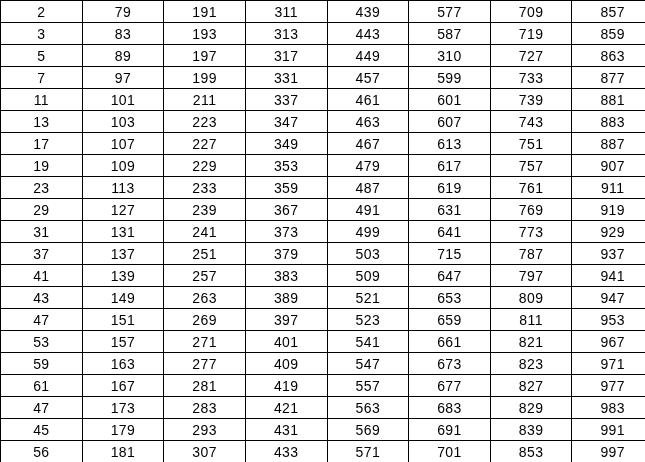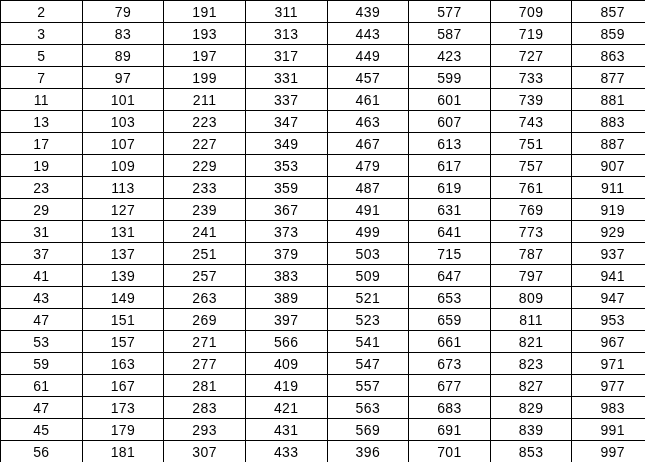--- a/index.html
+++ b/index.html
@@ -56,21 +56,21 @@
         <td>587</td>
         <td>719</td>
         <td>859</td>
       </tr>
       <tr>
         <td>5</td>
         <td>89</td>
         <td>197</td>
         <td>317</td>
         <td>449</td>
-        <td>423</td>
+        <td>310</td>
         <td>727</td>
         <td>863</td>
       </tr>
       <tr>
         <td>7</td>
         <td>97</td>
         <td>199</td>
         <td>331</td>
         <td>457</td>
         <td>599</td>
@@ -184,21 +184,21 @@
         <td>397</td>
         <td>523</td>
         <td>659</td>
         <td>811</td>
         <td>953</td>
       </tr>
       <tr>
         <td>53</td>
         <td>157</td>
         <td>271</td>
-        <td>566</td>
+        <td>401</td>
         <td>541</td>
         <td>661</td>
         <td>821</td>
         <td>967</td>
       </tr>
       <tr>
         <td>59</td>
         <td>163</td>
         <td>277</td>
         <td>409</td>
@@ -235,19 +235,19 @@
         <td>569</td>
         <td>691</td>
         <td>839</td>
         <td>991</td>
       </tr>
       <tr>
         <td>56</td>
         <td>181</td>
         <td>307</td>
         <td>433</td>
-        <td>396</td>
+        <td>571</td>
         <td>701</td>
         <td>853</td>
         <td>997</td>
       </tr>
     </tbody>
 </table>
 
 </body></html>

